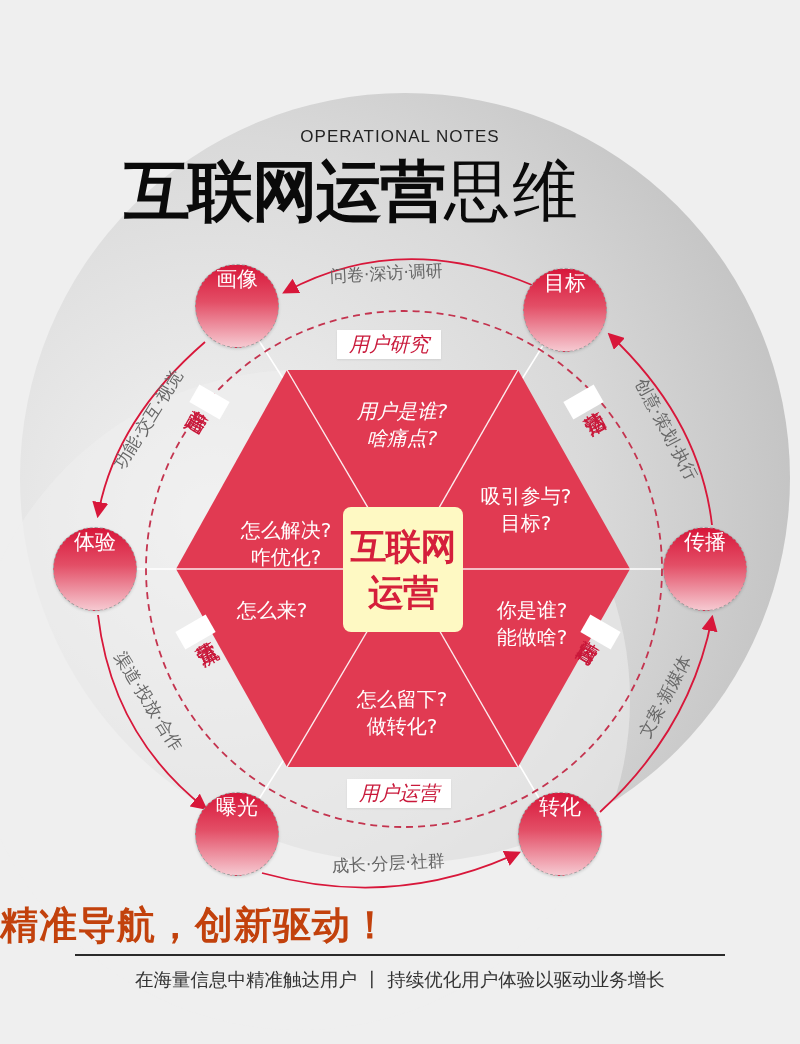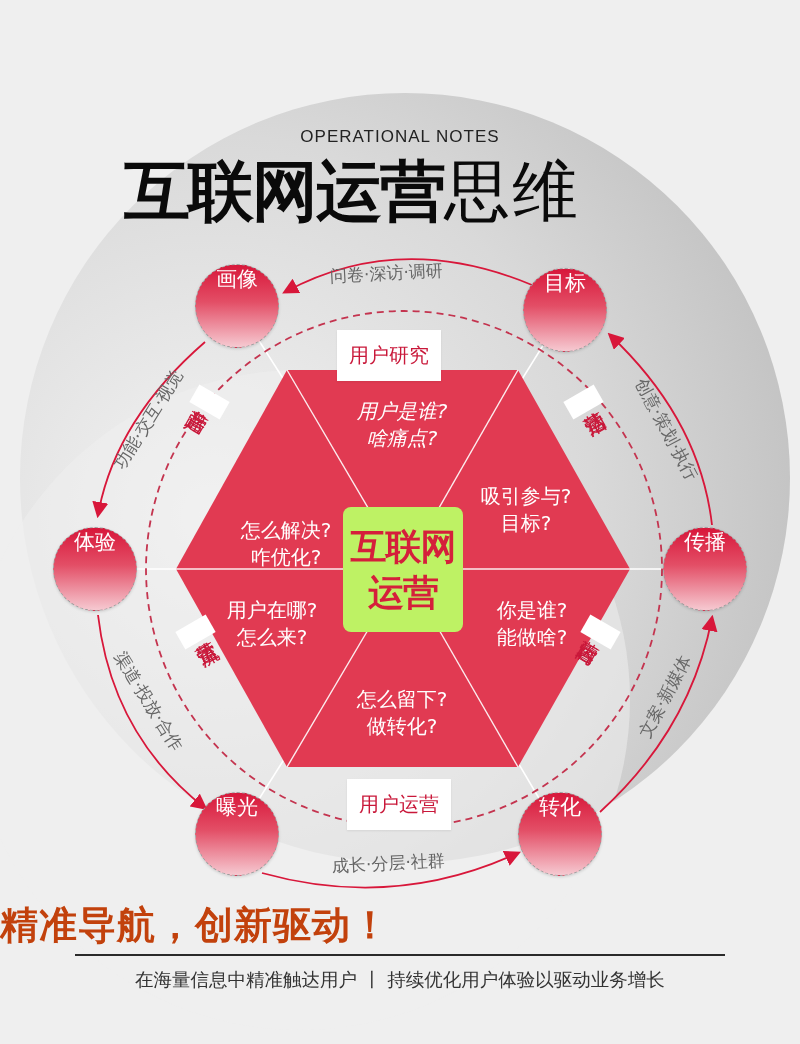--- a/index.html
+++ b/index.html
@@ -10,24 +10,24 @@
   .subtitle-en { left:0; width:800px; top:127px; text-align:center; font-family:Liberation Sans, sans-serif;
                  font-size:17px; letter-spacing:1px; color:#222; }
   .title { left:0; width:704px; top:152px; text-align:center; font-size:66px; line-height:80px; color:#0a0a0a; white-space:nowrap; }
   .title .b { font-weight:bold; letter-spacing:-2px; }
   .title .l { font-weight:normal; font-family:"DejaVu Sans","Liberation Sans",sans-serif; letter-spacing:2px; }
   .node { width:84px; height:84px; border-radius:50%; box-sizing:border-box; border:1.5px dashed #9a9a9a;
           background:linear-gradient(180deg,#d8173a 0%,#e34e66 45%,#f6c9d1 100%);
           display:flex; align-items:flex-start; justify-content:center; color:#fff; font-size:21px;
           box-shadow:0 1px 3px rgba(0,0,0,0.15); }
   .q { color:#fff; font-size:20px; line-height:27px; text-align:center; width:160px; }
-  .center-box { left:343px; top:507px; width:120px; height:125px; background:#bef264; border-radius:8px;
+  .center-box { left:343px; top:507px; width:120px; height:125px; background:#fef9c3; border-radius:8px;
                 display:flex; flex-direction:column; align-items:center; justify-content:center; color:#d51f3b;
                 font-weight:bold; font-size:36px; line-height:46px; letter-spacing:-1px; }
-  .label-box { background:#fff; color:#c9183a; font-size:20px; padding:12px 12px; white-space:nowrap; box-shadow:0 1px 2px rgba(0,0,0,0.08); }
+  .label-box { background:#fff; color:#c9183a; font-size:20px; padding:1px 12px; white-space:nowrap; box-shadow:0 1px 2px rgba(0,0,0,0.08);font-style:italic; }
   .vlabel { background:#fff; color:#c9183a; font-size:20px; padding:10px 4px; writing-mode:vertical-rl; letter-spacing:-1px; }
   .arc-text { color:#666; font-size:17px; white-space:nowrap; }
   .slogan { left:0; width:800px; top:900px; font-size:38px; font-weight:bold; color:#c2410c; letter-spacing:1px; }
   .rule { left:75px; width:650px; top:954px; height:2px; background:#2a2a2a; }
   .footer { left:0; width:800px; top:967px; text-align:center; font-size:18.5px; color:#333; }
 </style>
 </head>
 <body>
 
 <div id="stage">
@@ -126,21 +126,20 @@
   </div>
   <div class="abs q" style="left:452px;top:597px;">
     <div>你是谁?</div>
       <div>能做啥?</div>
   </div>
   <div class="abs q" style="left:322px;top:686px;">
     <div>怎么留下?</div>
       <div>做转化?</div>
   </div>
   <div class="abs q" style="left:192px;top:597px;">
-    <div>用户在哪?</div>
       <div>怎么来?</div>
   </div>
   <div class="abs q" style="left:206px;top:483px;margin-top:34px;">
     <div>怎么解决?</div>
       <div>咋优化?</div>
   </div>
 
   <div class="abs center-box">
     <div>互联网</div>
     <div>运营</div>

